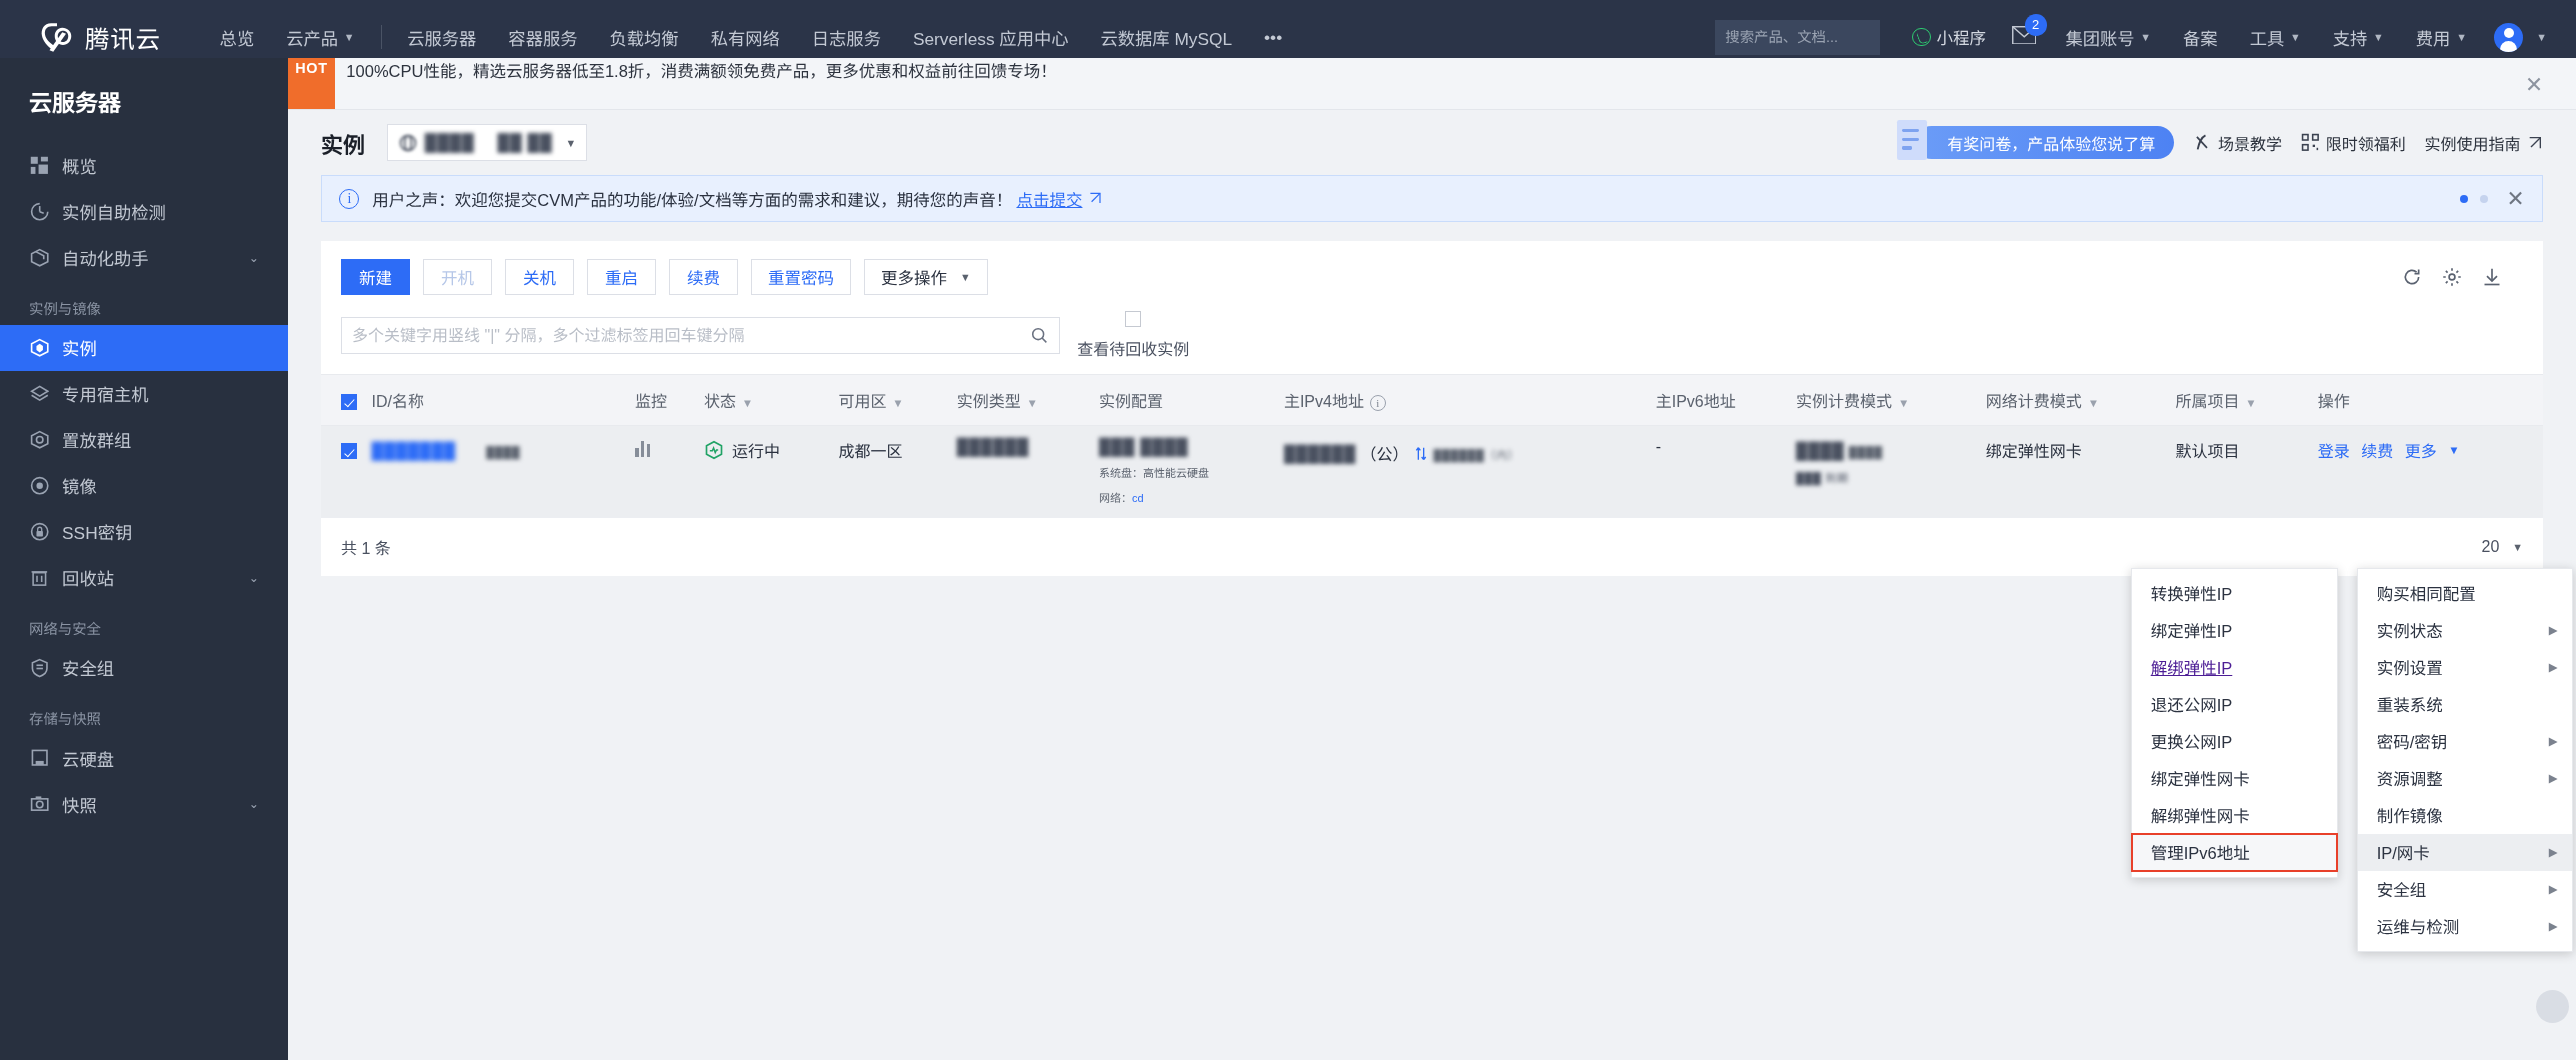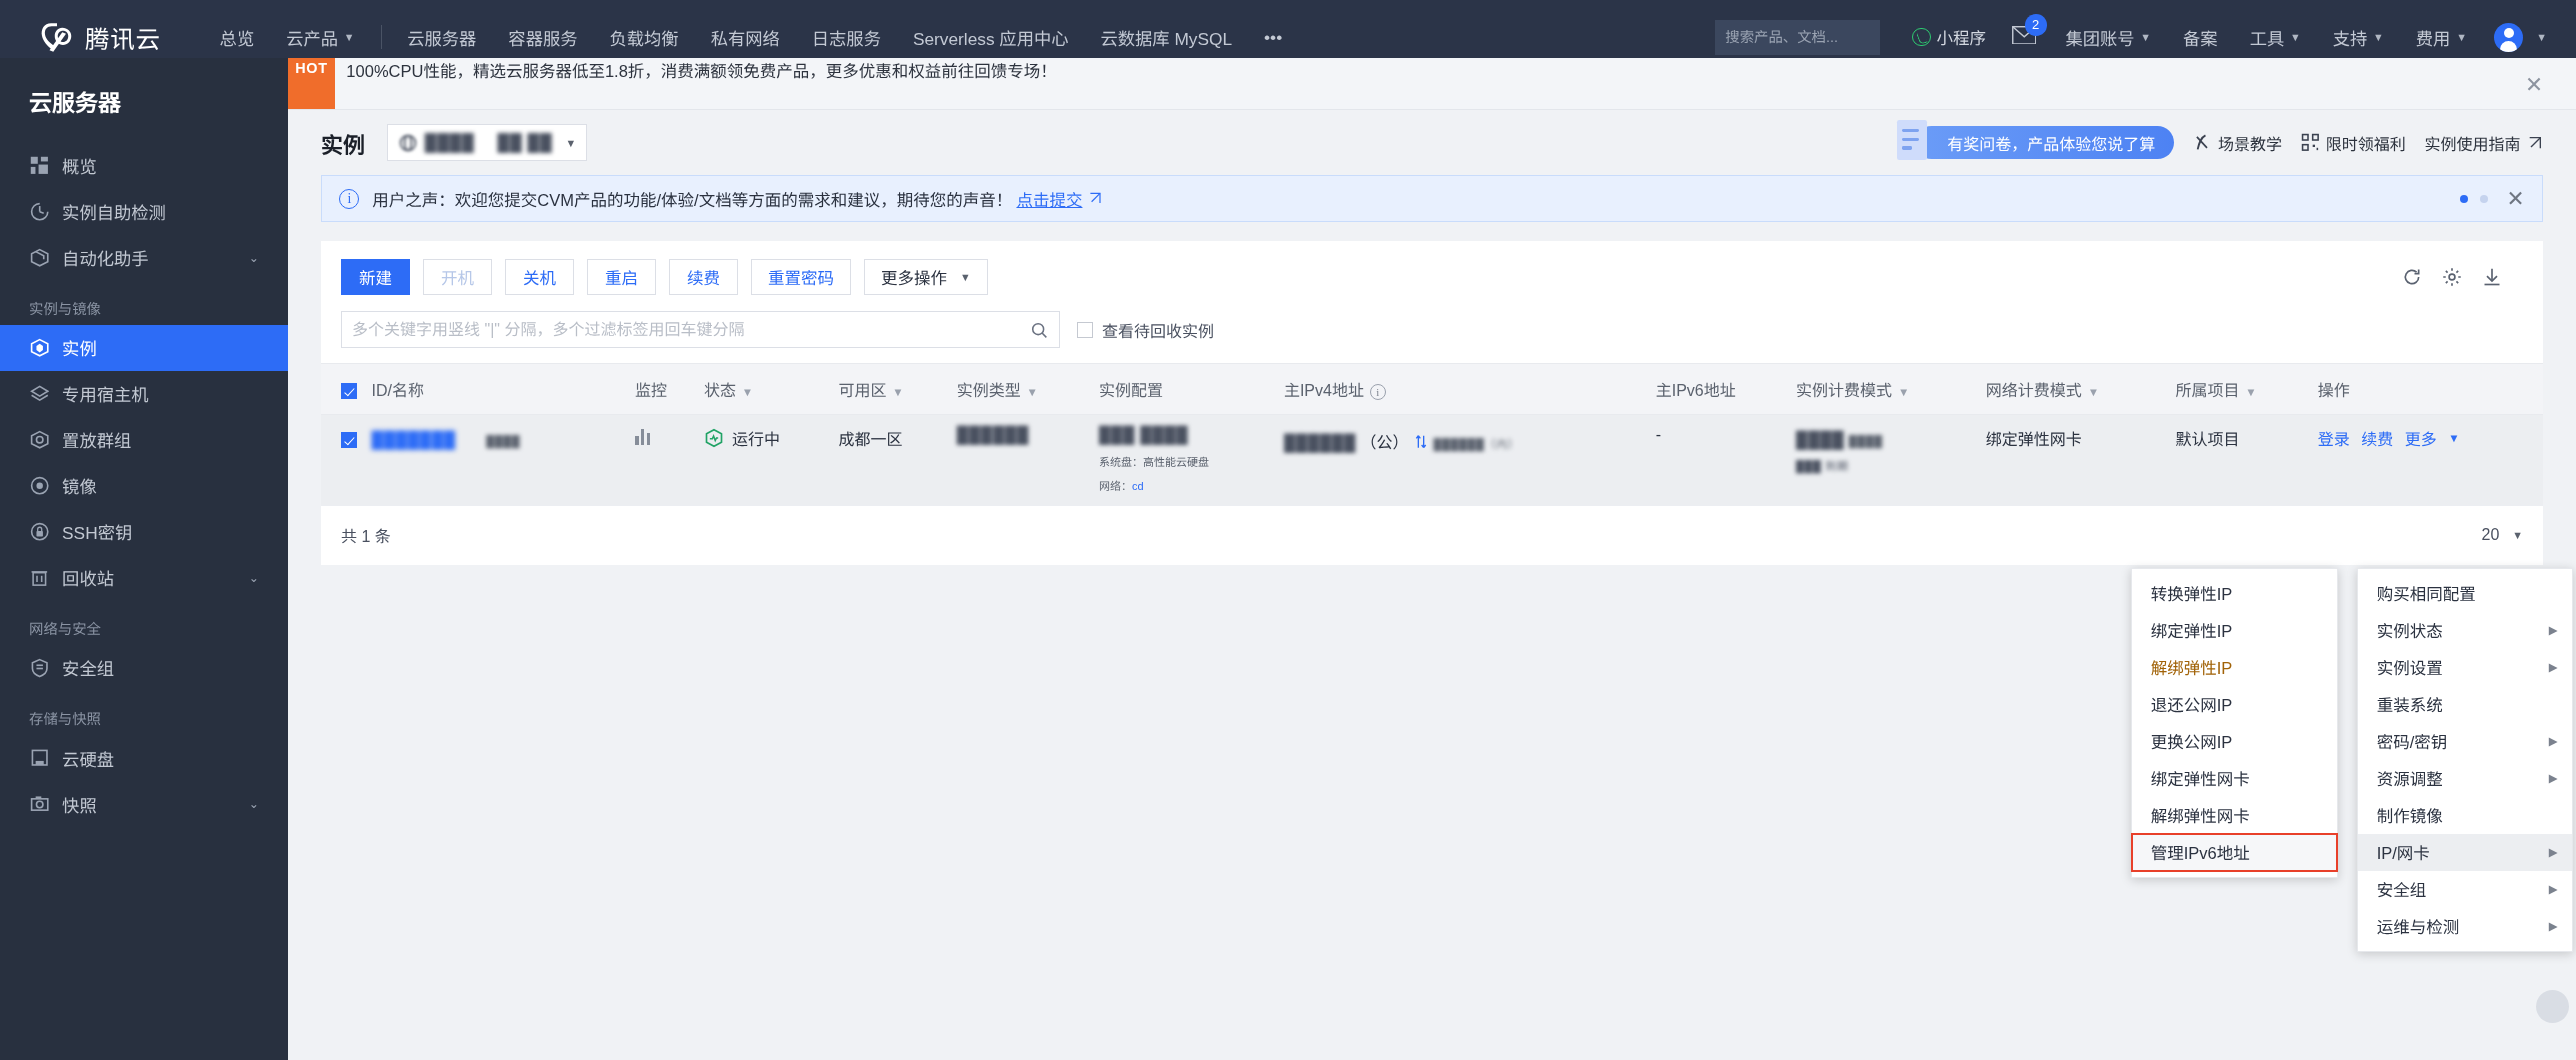--- a/index.html
+++ b/index.html
@@ -152,21 +152,21 @@
     padding: 0 10px; background: #fff;
   }
   .filter-input input { flex: 1; border: none; outline: none; font-size: 16px; color: #333; font-family: inherit; }
   .filter-input input::placeholder { color: #b9bec7; }
   .chk { width: 16px; height: 16px; border: 0.7px solid #c5c9d1; background:#fff; flex:0 0 16px; position:relative; cursor:pointer;}
   .chk.checked { background: #2d6cf6; border-color: #2d6cf6; }
   .chk.checked::after {
     content:""; position:absolute; left:5px; top:2.2px; width:4.3px; height:8.6px;
     border-right:1.8px solid #fff; border-bottom:1.8px solid #fff; transform: rotate(42deg);
   }
-  .chk-label { display:flex; align-items:center; gap:8.6px; font-size:16px; color:#4c5musician; }
+  .chk-label { display:flex; align-items:center; gap:8.6px; font-size:16px; color:#4c5musician;flex-direction:column; }
 
   table.grid { width: 100%; border-collapse: collapse; }
   table.grid th {
     background: #f3f4f7; text-align: left; font-size: 16px; color: #5b626e; font-weight: normal;
     padding: 13px 7.2px; border-top: 0.7px solid #e8eaee; border-bottom: 0.7px solid #e8eaee;
     white-space: nowrap;
   }
   table.grid th:first-child { padding-left: 20px; }
   table.grid td {
     font-size: 16px; color: #2b3240; padding: 11.5px 7.2px; vertical-align: top;
@@ -193,21 +193,21 @@
 
   
   .menu {
     position: absolute; background: #fff; box-shadow: 0 2.2px 10px rgba(0,0,0,.18);
     border: 0.7px solid #e6e8ec; padding: 5.8px 0; z-index: 50;
   }
   .menu-item {
     height: 37px; display: flex; align-items: center; padding: 0 18.7px; font-size: 16.5px;
     color: #2b3240; cursor: pointer; white-space: nowrap; position: relative;
   }
-  .menu-item.disabled { color: #a16207; cursor: not-allowed; }
+  .menu-item.disabled { color: #4c1d95; cursor: not-allowed; text-decoration: underline; }
   .menu-item.hl { background: #eceef1; align-items: center; }
   .menu-item.boxed { outline: 2.2px solid #e8402a; outline-offset: -1.4px; background:#f6f7f9; }
   .menu-arrow { position: absolute; right: 14.4px; font-size: 11.5px; color: #7b828e; }
   #menu-left { left: 2131px; top: 568px; width: 207px; }
   #menu-right { left: 2357px; top: 568px; width: 216px; }
   .helper-btn {
     position: absolute; right: 7.2px; bottom: 37px; width: 33px; height: 33px;
     border-radius: 50%; background: #d9dde4; z-index: 40;
   }
 </style>

